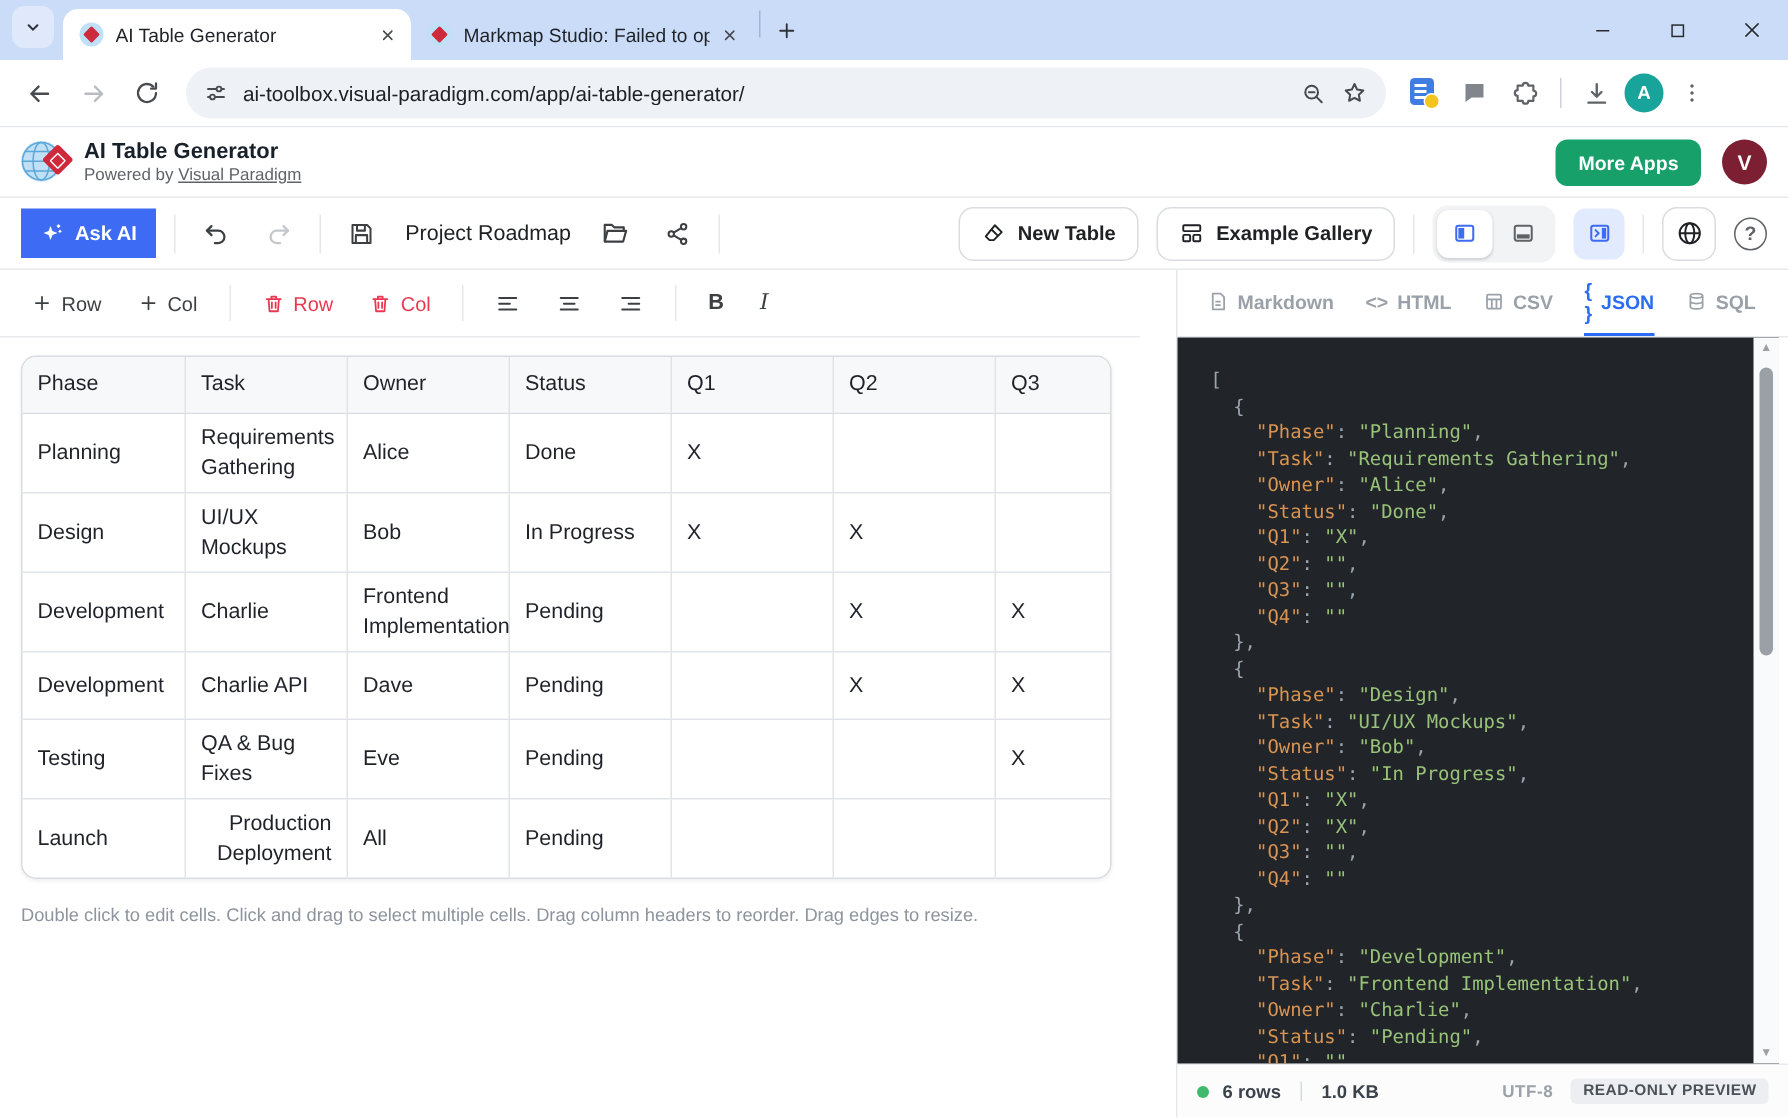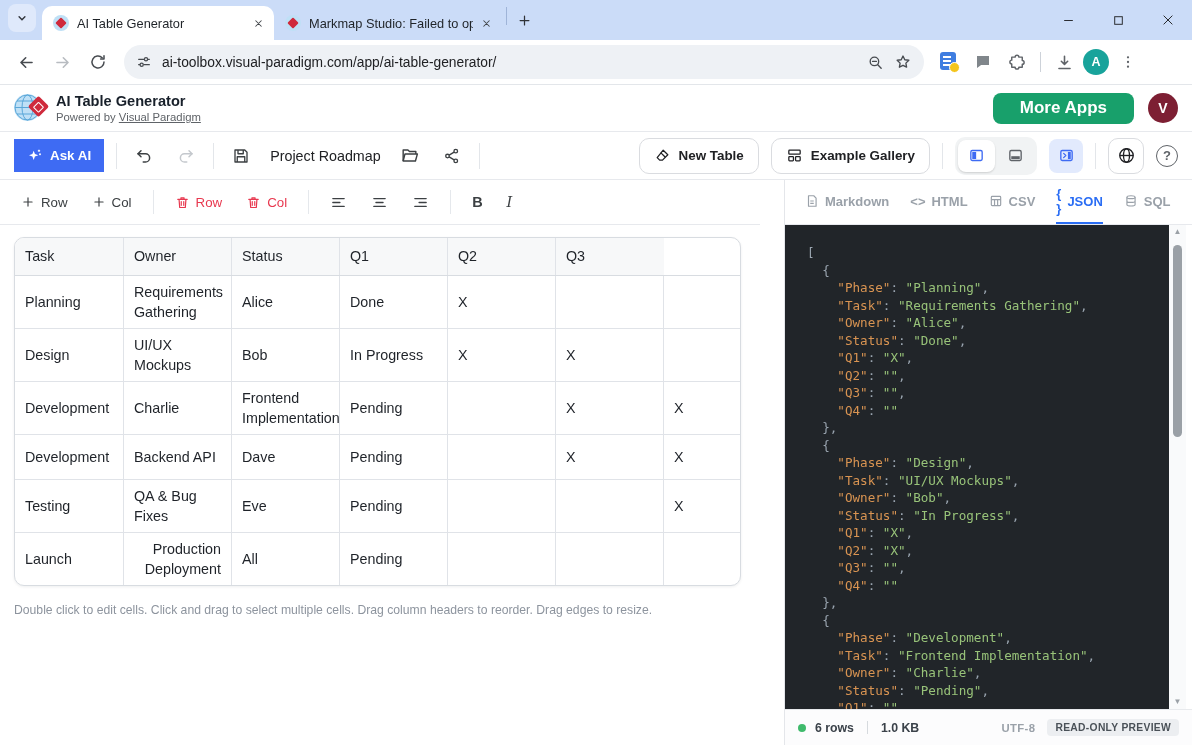--- a/index.html
+++ b/index.html
@@ -57,22 +57,22 @@
   .vp-globe{position:absolute;left:0;top:1px;width:27px;height:27px;border-radius:50%;background:#bfe0f6;overflow:hidden;}
   .vp-globe svg{position:absolute;inset:0;}
   .vp-diamond{position:absolute;right:0;top:6px;width:15px;height:15px;background:#cf2a3c;transform:rotate(45deg);
     border-radius:2px;}
   .vp-diamond::after{content:"";position:absolute;inset:3.5px;border:1.6px solid #fff;border-radius:1px;}
   .app-titles{display:flex;flex-direction:column;line-height:1.25;}
   .app-title{font-size:14.6px;font-weight:bold;color:#18202a;}
   .powered{font-size:11.3px;color:#5f6368;}
   .powered a{color:#5f6368;text-decoration:underline;cursor:pointer;}
   .hd-spacer{flex:1;}
-  .more-apps{height:31px;background:var(--brand-green);color:#fff;font-size:17px;font-weight:bold;border:none;
-    border-radius:8px;padding:0 27px;cursor:pointer;font-family:inherit;}
+  .more-apps{height:31px;background:var(--brand-green);color:#fff;font-size:13px;font-weight:bold;border:none;
+    border-radius:8px;padding:0 15px;cursor:pointer;font-family:inherit;}
   .avatar-v{width:30px;height:30px;border-radius:50%;background:var(--avatar-maroon);color:#fff;font-weight:bold;
     font-size:14px;display:flex;align-items:center;justify-content:center;margin-left:4px;cursor:pointer;}
 
   
   .app-toolbar{height:48px;background:#fff;border-bottom:1px solid var(--ui-border);display:flex;align-items:center;
     padding:0 14px;gap:12px;flex:none;}
   .ask-ai{height:33px;background:var(--accent-blue);color:#fff;border:none;border-radius:0;font-size:13.4px;
     font-weight:bold;display:flex;align-items:center;gap:7px;padding:0 13px;cursor:pointer;font-family:inherit;}
   .tb-sep{width:1px;height:26px;background:#e3e6ea;}
   .tb-ic{width:30px;height:30px;display:flex;align-items:center;justify-content:center;color:#3c4043;cursor:pointer;border-radius:6px;}
@@ -478,20 +478,21 @@
           </span>
         </span>
         <span class="tt-sep"></span>
         <span class="tt-btn tt-bold">B</span>
         <span class="tt-btn tt-italic">I</span>
       </div>
 
       <div class="table-wrap">
         <div class="dtable">
           <div class="t-row t-head">
+              <div class="t-cell">Phase</div>
               <div class="t-cell">Task</div>
               <div class="t-cell">Owner</div>
               <div class="t-cell">Status</div>
               <div class="t-cell">Q1</div>
               <div class="t-cell">Q2</div>
               <div class="t-cell">Q3</div>
             </div>
           <div class="t-body">
               <div class="t-row">
                 <div class="t-cell">Planning</div>
@@ -515,21 +516,21 @@
                 <div class="t-cell">Development</div>
                 <div class="t-cell">Charlie</div>
                 <div class="t-cell">Frontend Implementation</div>
                 <div class="t-cell">Pending</div>
                 <div class="t-cell"></div>
                 <div class="t-cell">X</div>
                 <div class="t-cell">X</div>
               </div>
               <div class="t-row">
                 <div class="t-cell">Development</div>
-                <div class="t-cell">Backend API</div>
+                <div class="t-cell">Charlie API</div>
                 <div class="t-cell">Dave</div>
                 <div class="t-cell">Pending</div>
                 <div class="t-cell"></div>
                 <div class="t-cell">X</div>
                 <div class="t-cell">X</div>
               </div>
               <div class="t-row">
                 <div class="t-cell">Testing</div>
                 <div class="t-cell">QA &amp; Bug Fixes</div>
                 <div class="t-cell">Eve</div>

